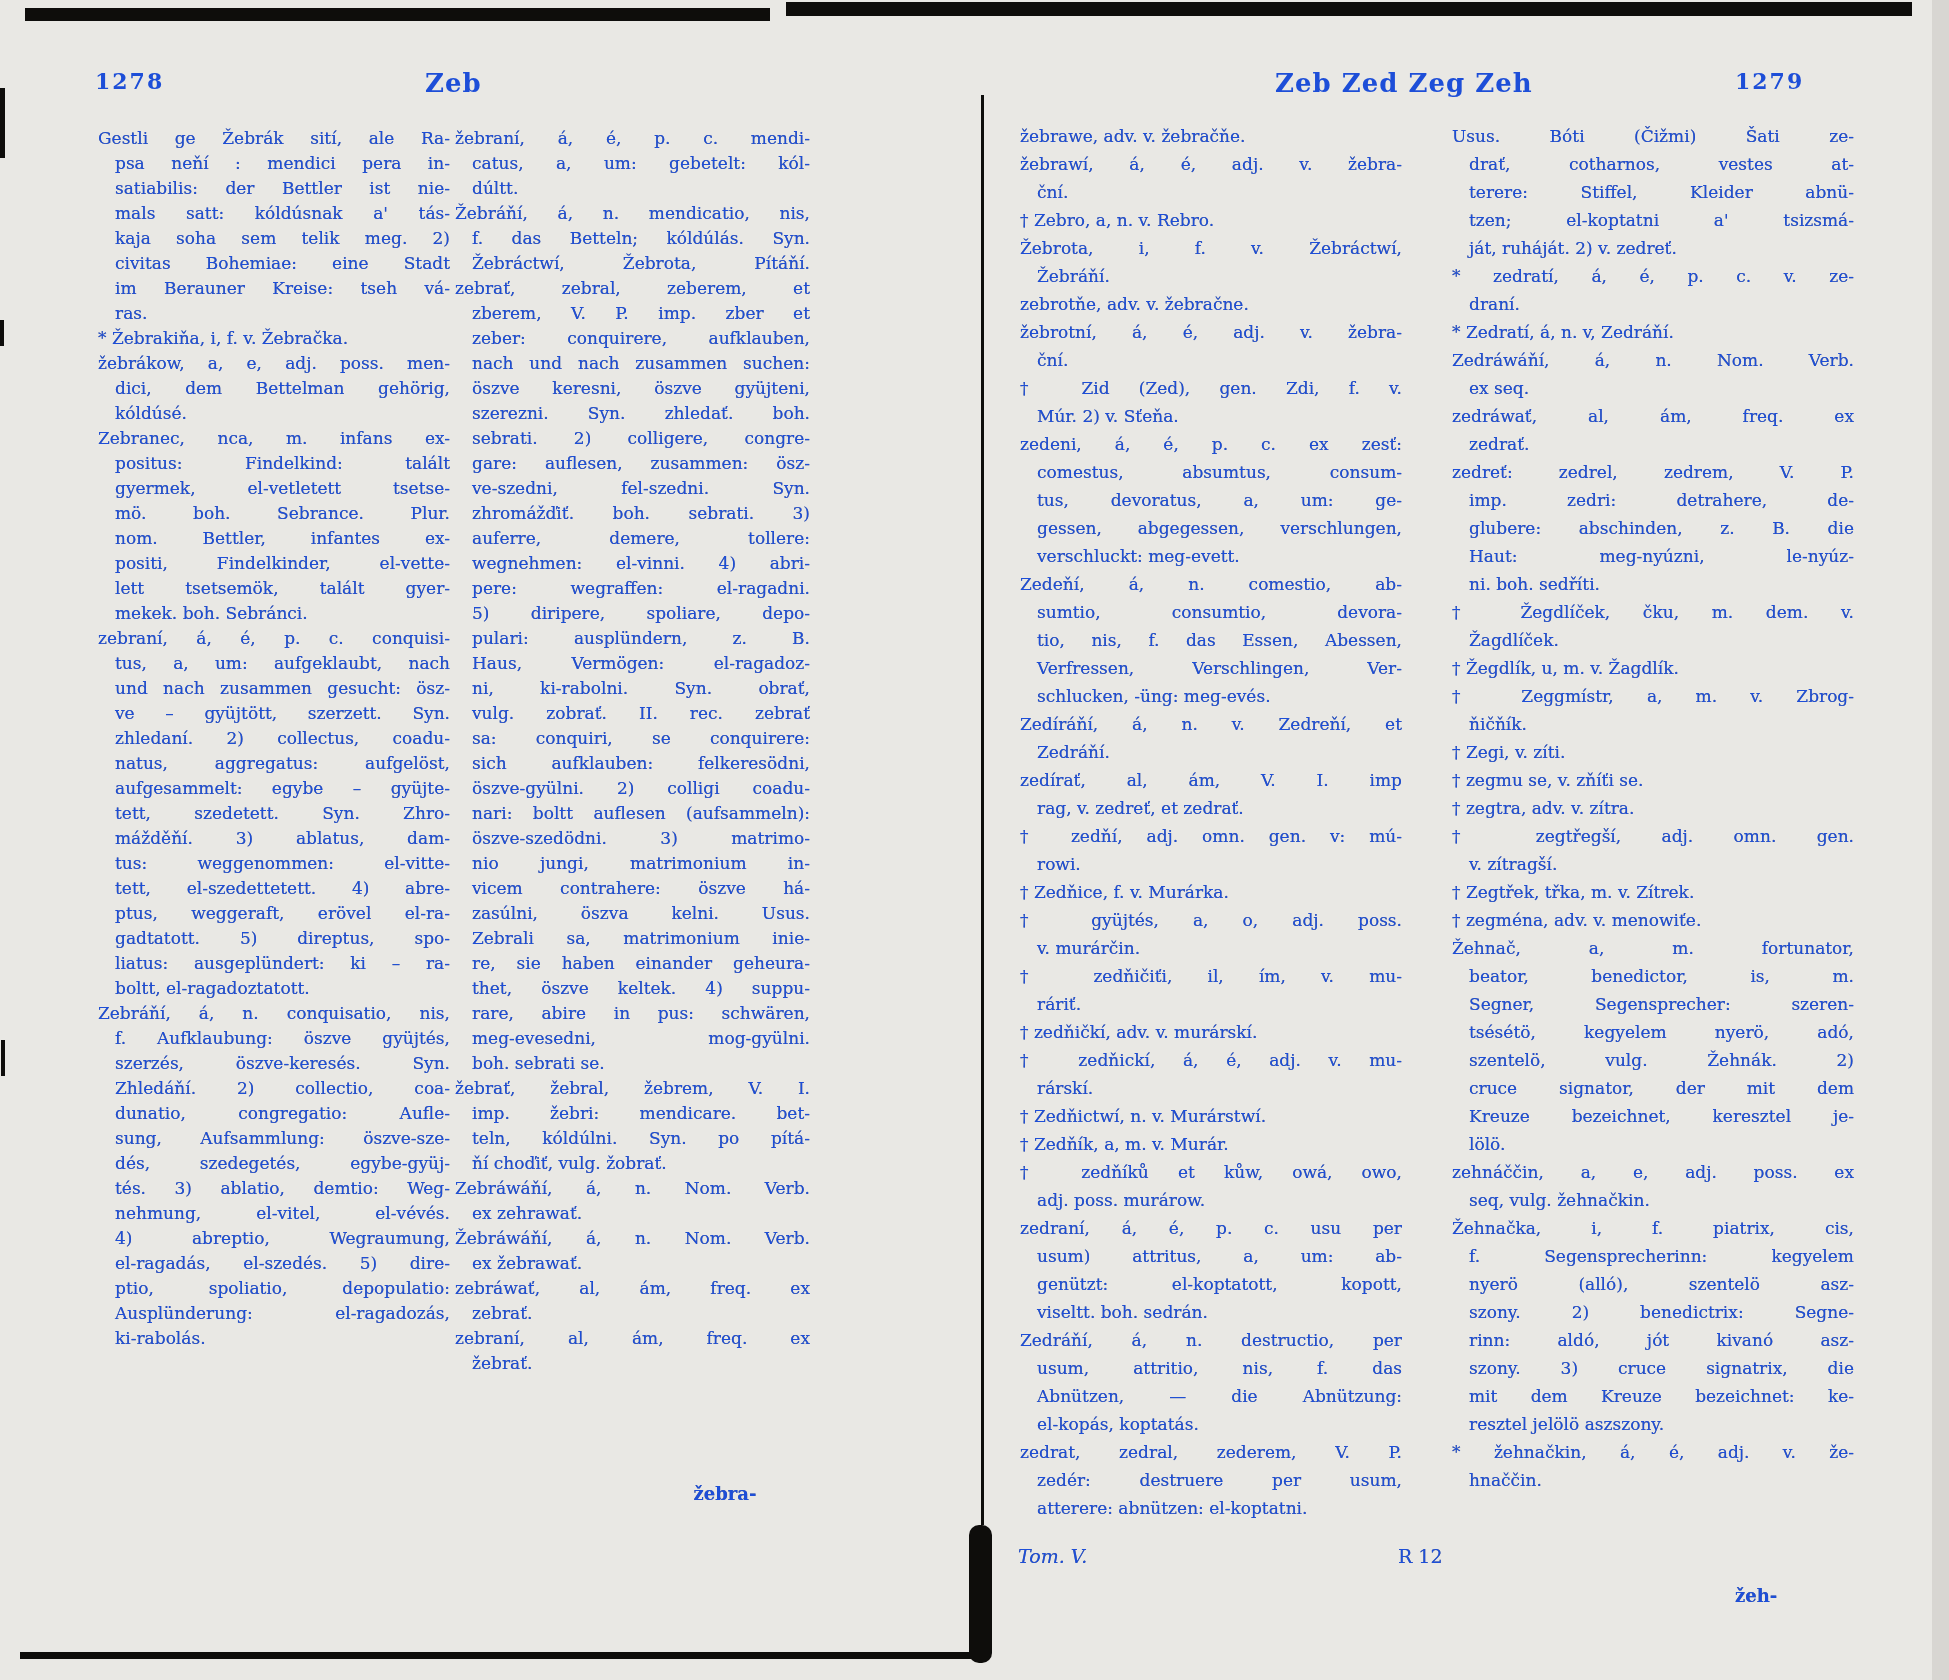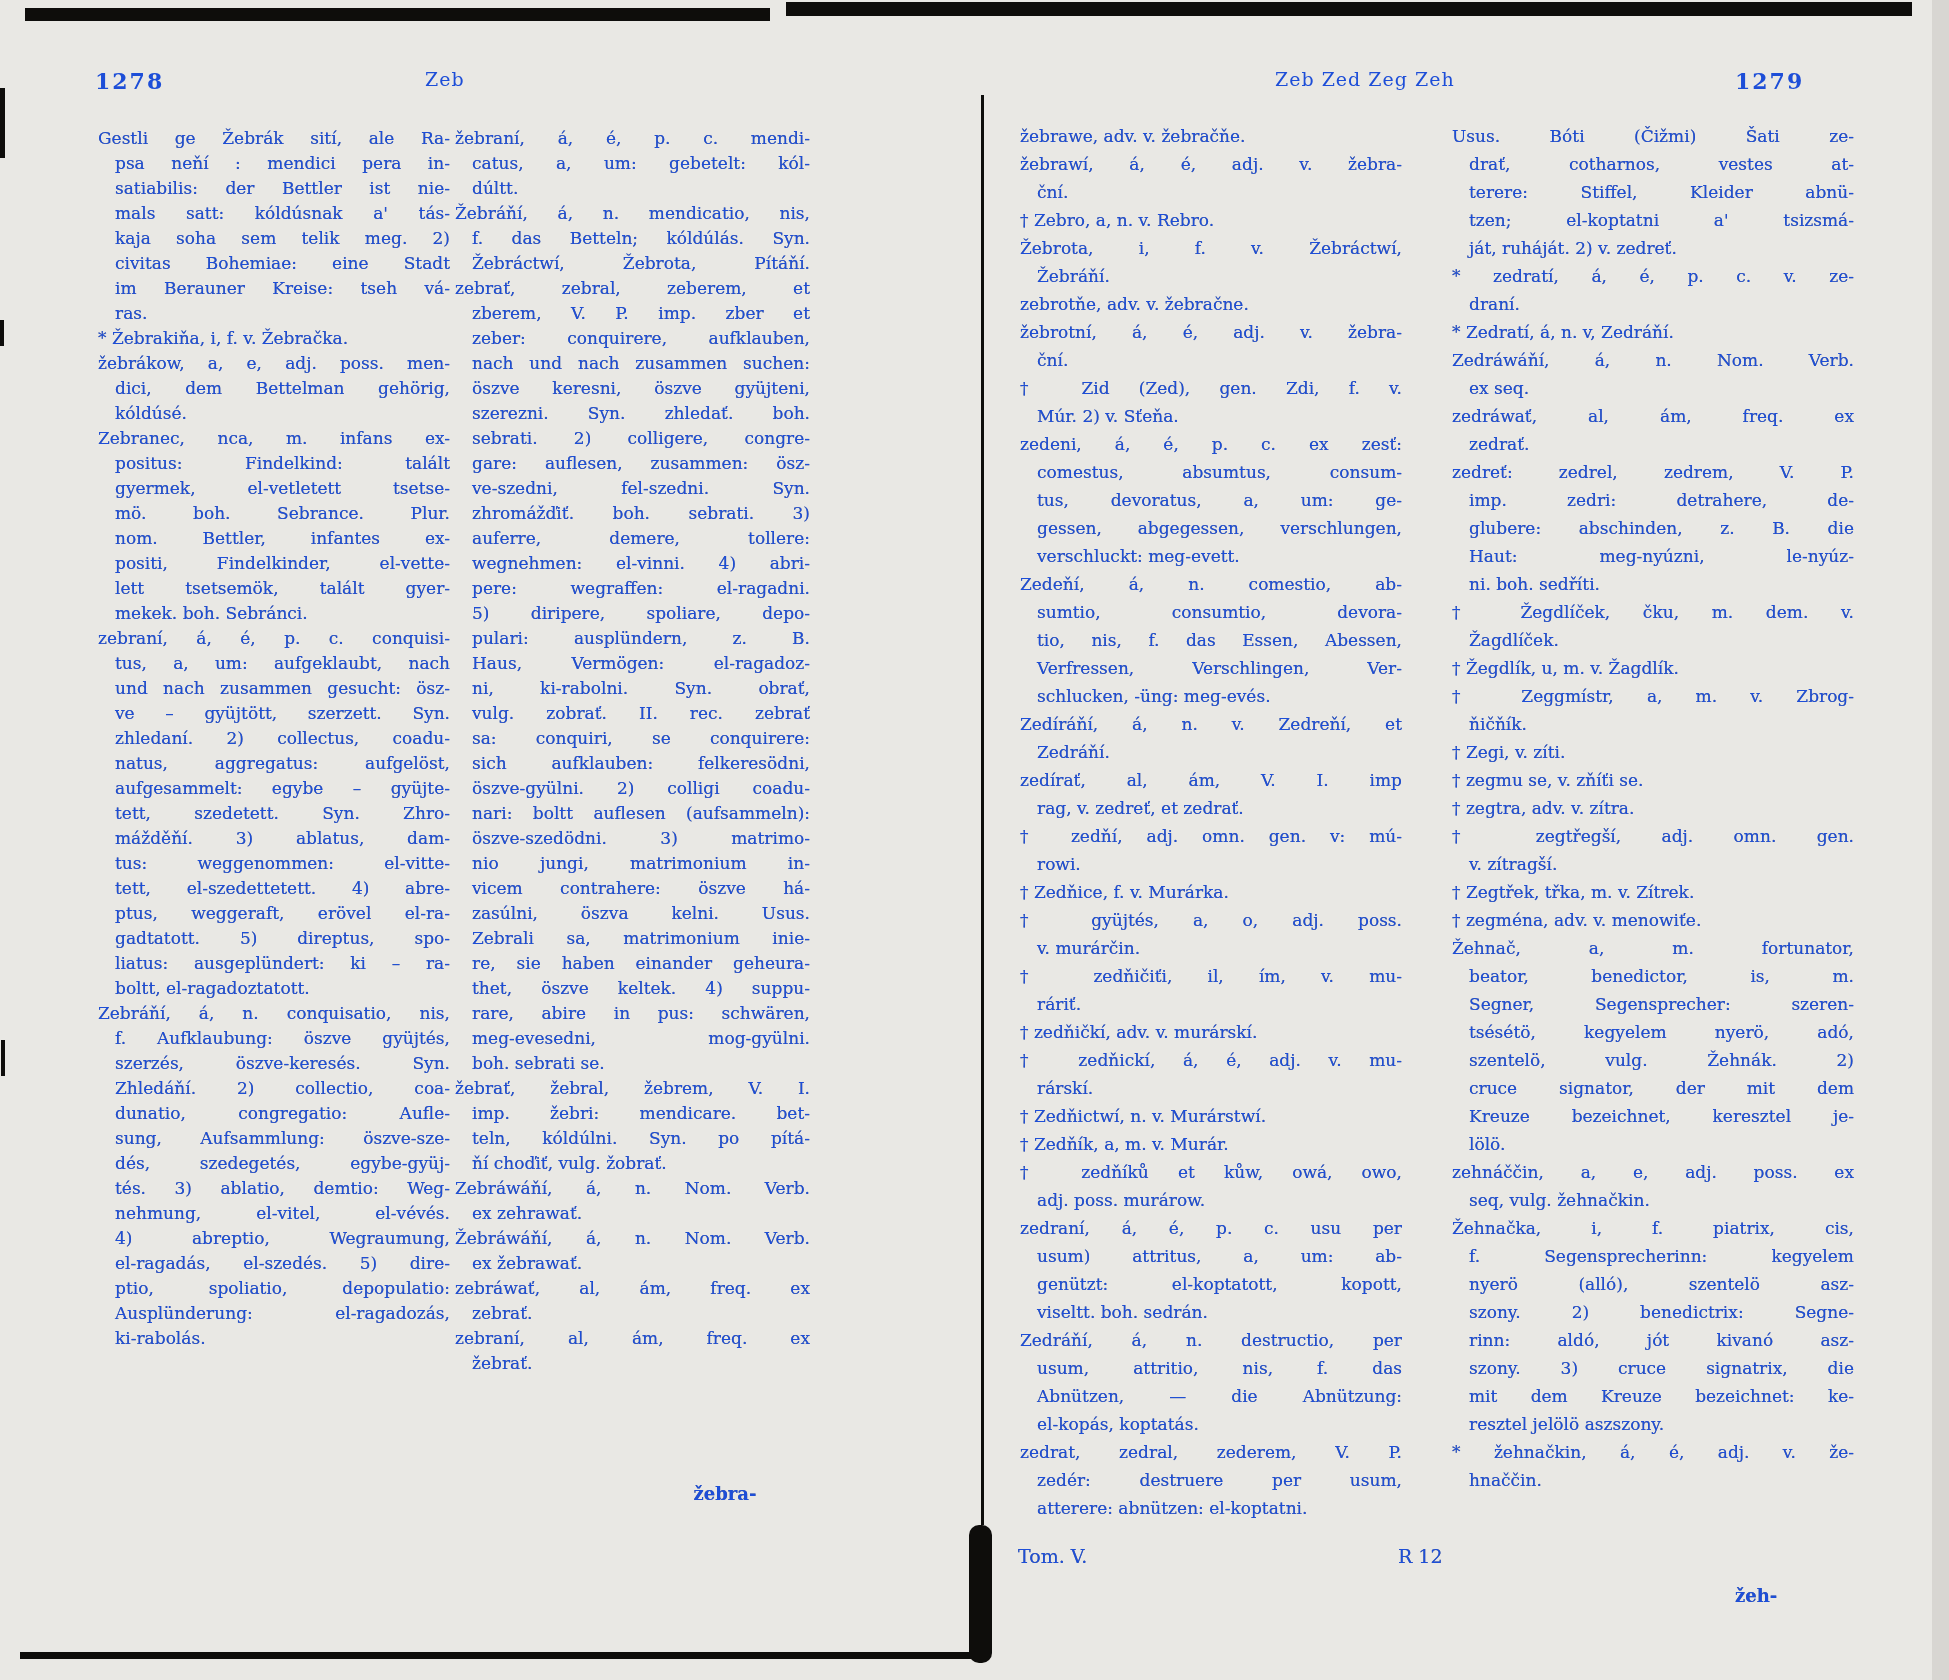--- a/index.html
+++ b/index.html
@@ -2,21 +2,21 @@
 <html><head>
 <meta charset="utf-8">
 <style>
   html,body { margin:0; padding:0; background:#d8d6d2; }
   .scan {
     position:relative; width:1932px; height:1680px;
     background:#e9e8e4; overflow:hidden;
     font-family:"DejaVu Serif", serif; color:#1d4ed8;
   }
   .artifact { position:absolute; background:#0e0d0b; }
-  .running-head { position:absolute; font-size:19px; font-weight:normal; letter-spacing:1px; white-space:nowrap; }
+  .running-head { position:absolute; font-size:26px; font-weight:bold; letter-spacing:1px; white-space:nowrap; }
   .page-number { position:absolute; font-size:22px; font-weight:bold; letter-spacing:2px; }
   .col { position:absolute; font-size:17px; }
   .col .line {
     text-align:justify; text-align-last:justify;
     white-space:normal; overflow:visible;
     text-shadow:0 0 0.5px rgba(45,40,32,0.55);
   }
   .page-left .line  { line-height:25px; }
   .page-right .line { line-height:28px; }
   .line.indent { padding-left:17px; }
@@ -251,18 +251,18 @@
         <div class="line indent">nyerö (alló), szentelö asz-</div>
         <div class="line indent">szony. 2) benedictrix: Segne-</div>
         <div class="line indent">rinn: aldó, jót kivanó asz-</div>
         <div class="line indent">szony. 3) cruce signatrix, die</div>
         <div class="line indent">mit dem Kreuze bezeichnet: ke-</div>
         <div class="line indent short">resztel jelölö aszszony.</div>
         <div class="line">* žehnačkin, á, é, adj. v. že-</div>
         <div class="line indent short">hnaččin.</div>
       </div>
 
-    <div class="footer-text" style="left:1018px; top:1545px;">Tom. V.</div>
+    <div class="footer-text" style="left:1018px; top:1545px;font-style:italic;">Tom. V.</div>
     <div class="footer-text" style="left:1398px; top:1545px;">R 12</div>
     <div class="catchword" style="left:1735px; top:1585px;">žeh-</div>
   </div>
 
 </div>
 
 </body></html>

